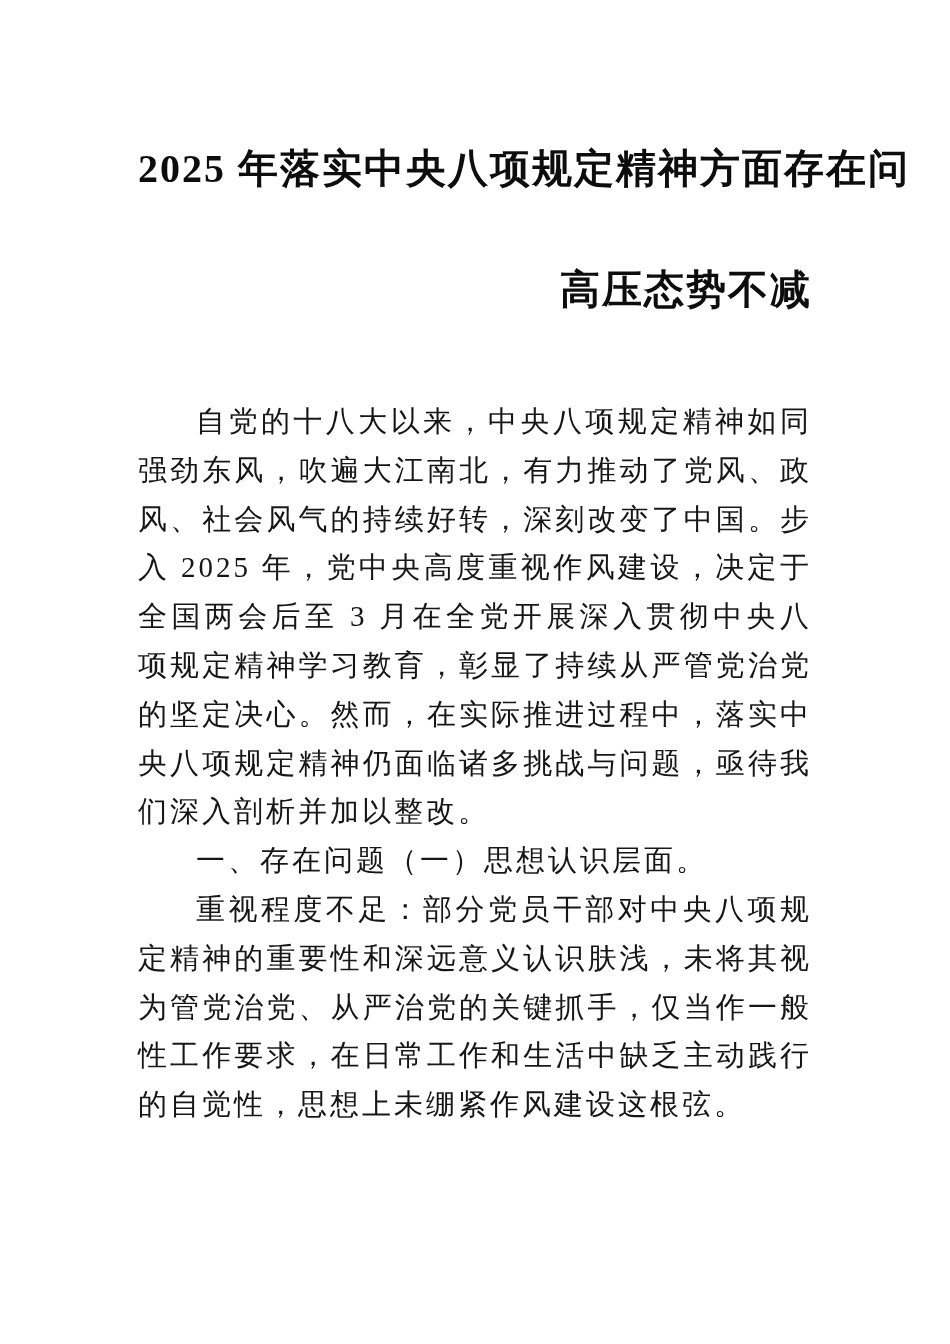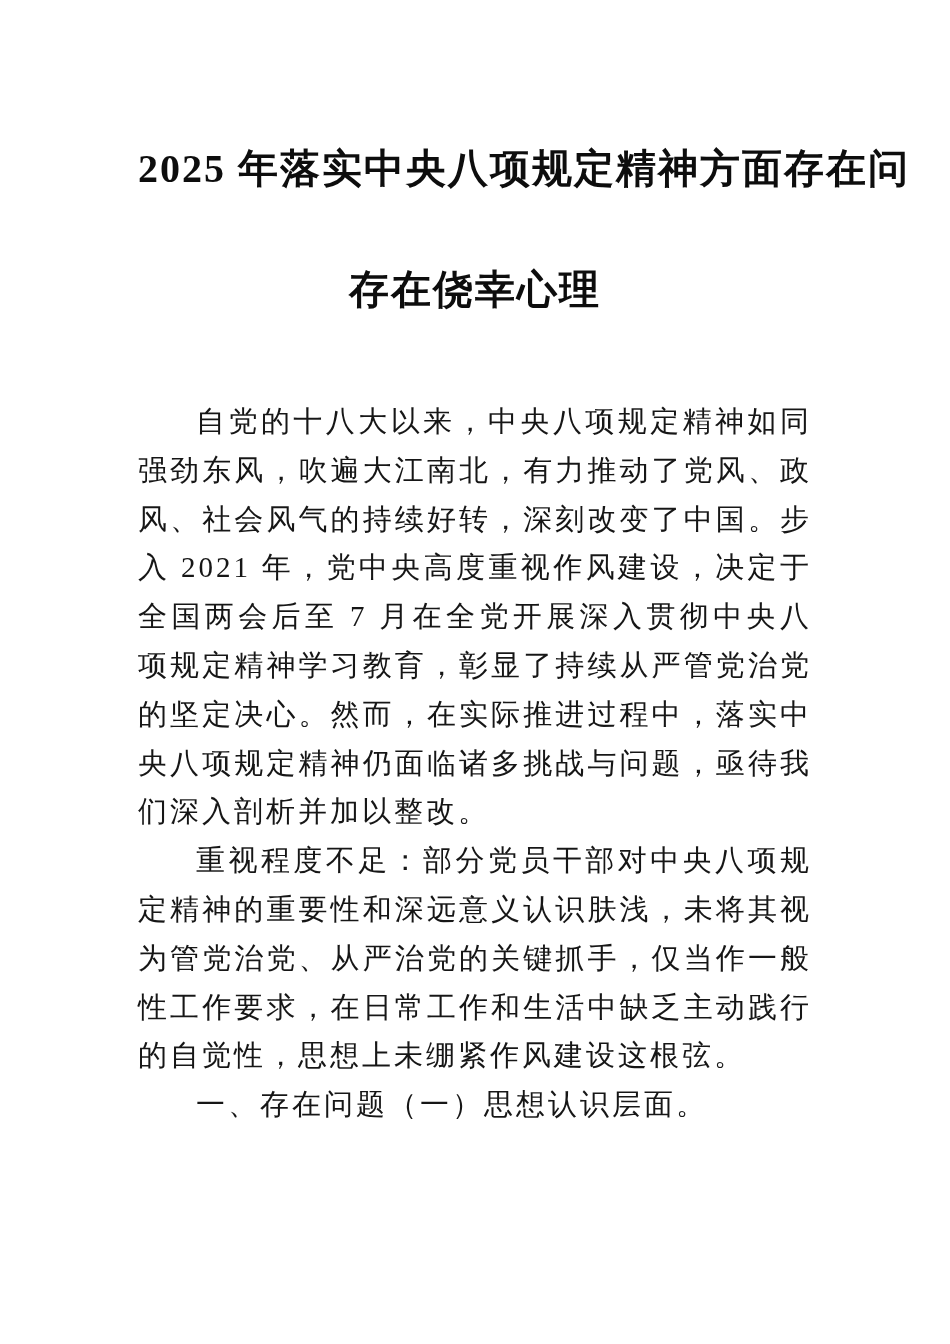--- a/index.html
+++ b/index.html
@@ -15,21 +15,21 @@
     background: #ffffff;
     box-sizing: border-box;
     padding: 108px 138px 0 138px;
     overflow: hidden;
     color: #121212;
     font-family: "Liberation Serif", "DejaVu Serif", serif;
   }
   .doc-title {
     margin: 0;
     padding: 0;
-    text-align: center;
+    text-align: right;
     font-size: 40px;
     font-weight: 700;
     line-height: 121px;
     letter-spacing: 2px;
     color: #0d0d0d;
   }
   .doc-title .title-line {
     display: block;
     white-space: nowrap;
   }
@@ -48,22 +48,22 @@
     text-indent: 2em;
   }
 </style>
 </head>
 <body>
 
 <div class="page">
 
   <h1 class="doc-title">
     <span class="title-line">2025 年落实中央八项规定精神方面存在问</span>
-    <span class="title-line">存在侥幸心理</span>
+    <span class="title-line">高压态势不减</span>
   </h1>
 
   <div class="doc-body">
-    <p>自党的十八大以来，中央八项规定精神如同强劲东风，吹遍大江南北，有力推动了党风、政风、社会风气的持续好转，深刻改变了中国。步入 2021 年，党中央高度重视作风建设，决定于全国两会后至 7 月在全党开展深入贯彻中央八项规定精神学习教育，彰显了持续从严管党治党的坚定决心。然而，在实际推进过程中，落实中央八项规定精神仍面临诸多挑战与问题，亟待我们深入剖析并加以整改。</p>
+    <p>自党的十八大以来，中央八项规定精神如同强劲东风，吹遍大江南北，有力推动了党风、政风、社会风气的持续好转，深刻改变了中国。步入 2025 年，党中央高度重视作风建设，决定于全国两会后至 3 月在全党开展深入贯彻中央八项规定精神学习教育，彰显了持续从严管党治党的坚定决心。然而，在实际推进过程中，落实中央八项规定精神仍面临诸多挑战与问题，亟待我们深入剖析并加以整改。</p>
+    <p>一、存在问题（一）思想认识层面。</p>
     <p>重视程度不足：部分党员干部对中央八项规定精神的重要性和深远意义认识肤浅，未将其视为管党治党、从严治党的关键抓手，仅当作一般性工作要求，在日常工作和生活中缺乏主动践行的自觉性，思想上未绷紧作风建设这根弦。</p>
-    <p>一、存在问题（一）思想认识层面。</p>
   </div>
 
 </div>
 
 </body></html>

